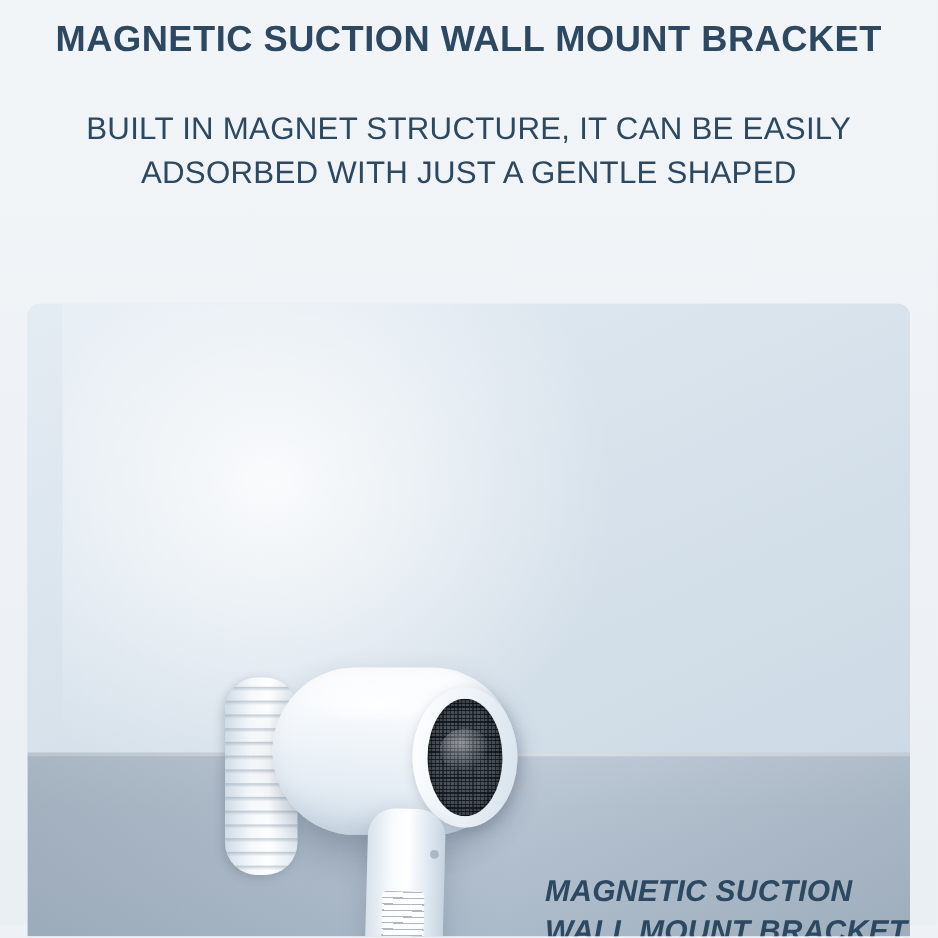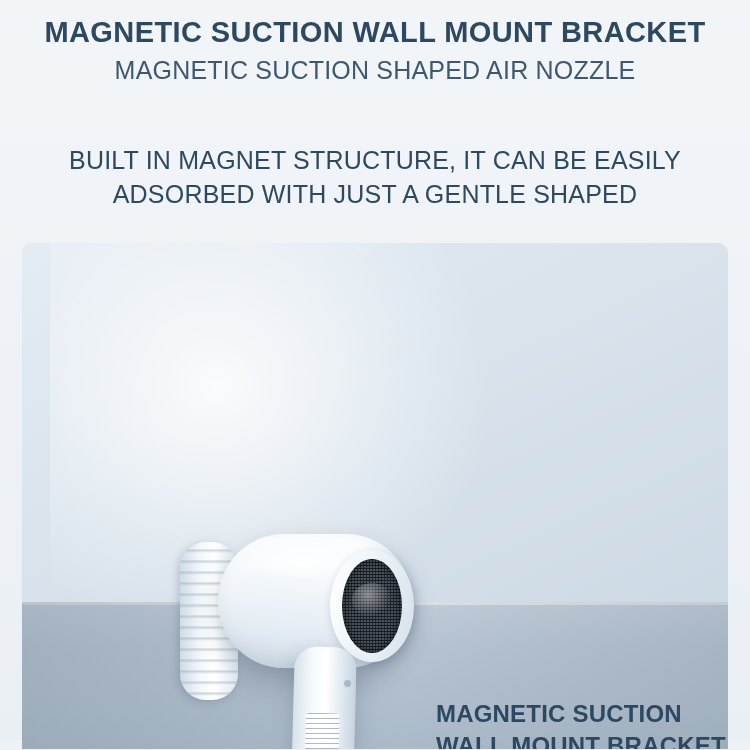--- a/index.html
+++ b/index.html
@@ -32,36 +32,37 @@
   }
   .title-sub {
     font-size: 25px;
     font-weight: 400;
     letter-spacing: 0.2px;
     line-height: 1.3;
     margin-top: 4px;
     color: #3d5870;
   }
   .tagline {
-    margin-top: 56px;
+    margin-top: 36px;
     font-size: 25px;
     font-weight: 400;
     line-height: 1.38;
     letter-spacing: 0.2px;
     color: #2d4861;
   }
 
   
   .photo {
     position: absolute;
     left: 22px; top: 243px;
     width: 706px; height: 506px;
     border-radius: 10px 10px 0 0;
     overflow: hidden;
     background: linear-gradient(160deg, #dfe8f0 0%, #d2dde8 42%, #c8d4e0 100%);
+    font-style: italic;
   }
   
   .wall {
     position: absolute; left: 0; top: 0; width: 100%; height: 72%;
     background: linear-gradient(155deg, #e4ecf3 0%, #d8e3ec 45%, #cdd9e4 100%);
   }
   .wall-glow {
     position: absolute;
     left: 4%; top: -12%;
     width: 62%; height: 90%;
@@ -196,21 +197,20 @@
     color: #2d4861;
   }
 </style>
 </head>
 <body>
 
 <div class="page">
 
   <div class="header">
     <div class="title-main">MAGNETIC SUCTION WALL MOUNT BRACKET</div>
-    <div class="title-sub">MAGNETIC SUCTION SHAPED AIR NOZZLE</div>
     <div class="tagline">
       <div>BUILT IN MAGNET STRUCTURE, IT CAN BE EASILY</div>
       <div>ADSORBED WITH JUST A GENTLE SHAPED</div>
     </div>
   </div>
 
   <div class="photo">
     <div class="wall"></div>
     <div class="wall-glow"></div>
     <div class="table">

